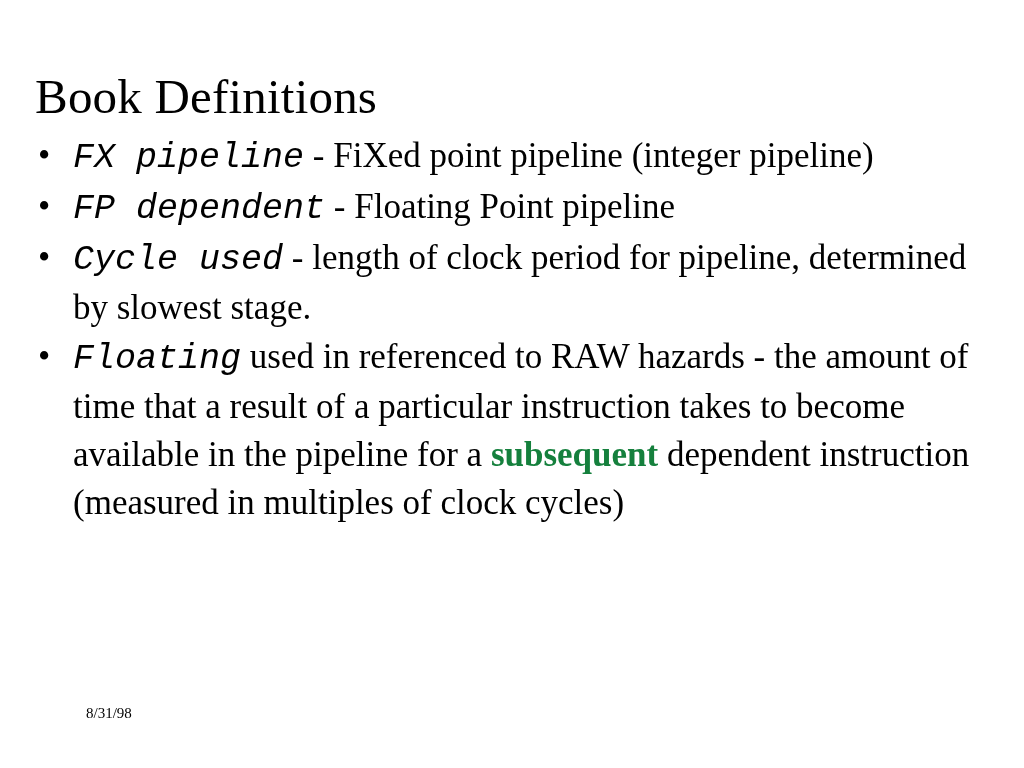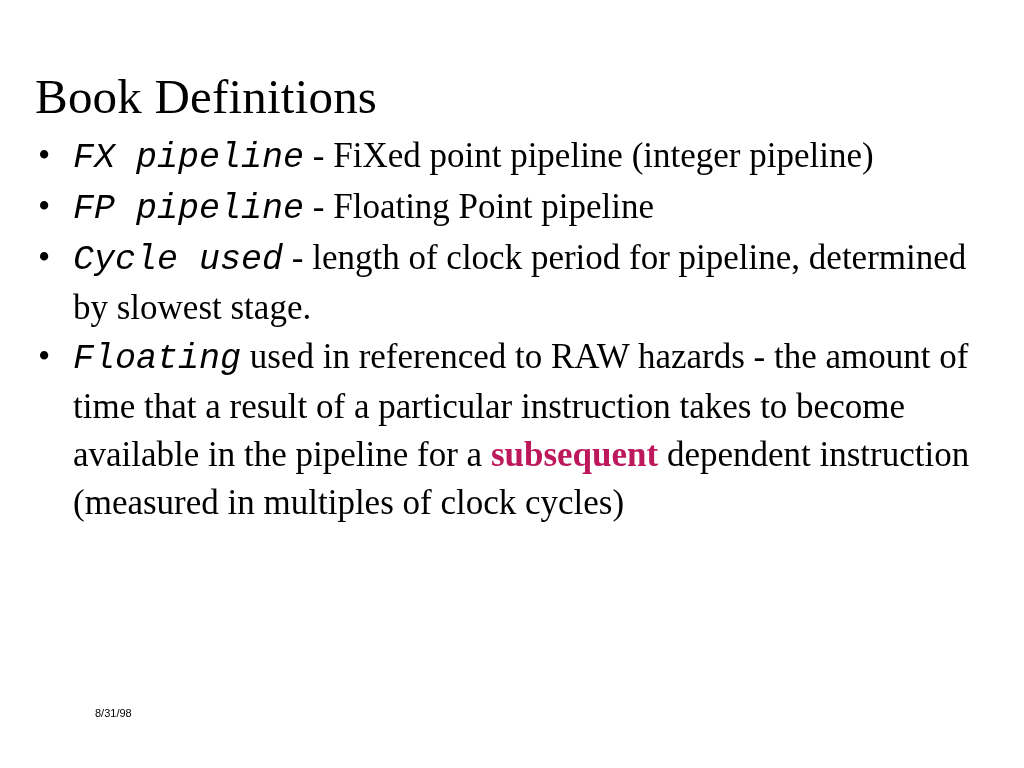--- a/index.html
+++ b/index.html
@@ -74,53 +74,53 @@
     font-family: Liberation Mono, monospace;
   }
 
   .highlight {
     font-weight: bold;
   }
 
   
   .slide-footer {
     position: absolute;
-    left: 95px;
+    left: 86px;
     top: 703px;
-    font-size: 11px;
+    font-size: 15px;
     line-height: 20px;
-    font-family: Liberation Sans, sans-serif;
+    font-family: Liberation Serif, serif;
   }
 </style>
 </head>
 <body style="background: rgb(255, 255, 255); color: rgb(0, 0, 0);">
 
 <div class="slide">
 
   <h1 class="slide-title">Book Definitions</h1>
 
   <ul class="body-list">
 
     <li class="bullet-item">
       <span class="bullet-marker">•</span>
       <span class="bullet-text"><span class="term">FX pipeline</span><span> - FiXed point pipeline (integer pipeline)</span></span>
     </li>
 
     <li class="bullet-item">
       <span class="bullet-marker">•</span>
-      <span class="bullet-text"><span class="term">FP pipeline</span><span> - Floating Point pipeline</span></span>
+      <span class="bullet-text"><span class="term">FP dependent</span><span> - Floating Point pipeline</span></span>
     </li>
 
     <li class="bullet-item">
       <span class="bullet-marker">•</span>
       <span class="bullet-text"><span class="term">Cycle used</span><span> - length of clock period for pipeline, determined by slowest stage.</span></span>
     </li>
 
     <li class="bullet-item">
       <span class="bullet-marker">•</span>
-      <span class="bullet-text"><span class="term">Floating</span><span> used in referenced to RAW hazards - the amount of time that a result of a particular instruction takes to become available in the pipeline for a </span><span class="highlight" id="highlight-word" style="color: #be185d;">subsequent</span><span> dependent instruction (measured in multiples of clock cycles)</span></span>
+      <span class="bullet-text"><span class="term">Floating</span><span> used in referenced to RAW hazards - the amount of time that a result of a particular instruction takes to become available in the pipeline for a </span><span class="highlight" id="highlight-word" style="color: #15803d;">subsequent</span><span> dependent instruction (measured in multiples of clock cycles)</span></span>
     </li>
 
   </ul>
 
   <div class="slide-footer">8/31/98</div>
 
 </div>
 
 </body></html>

